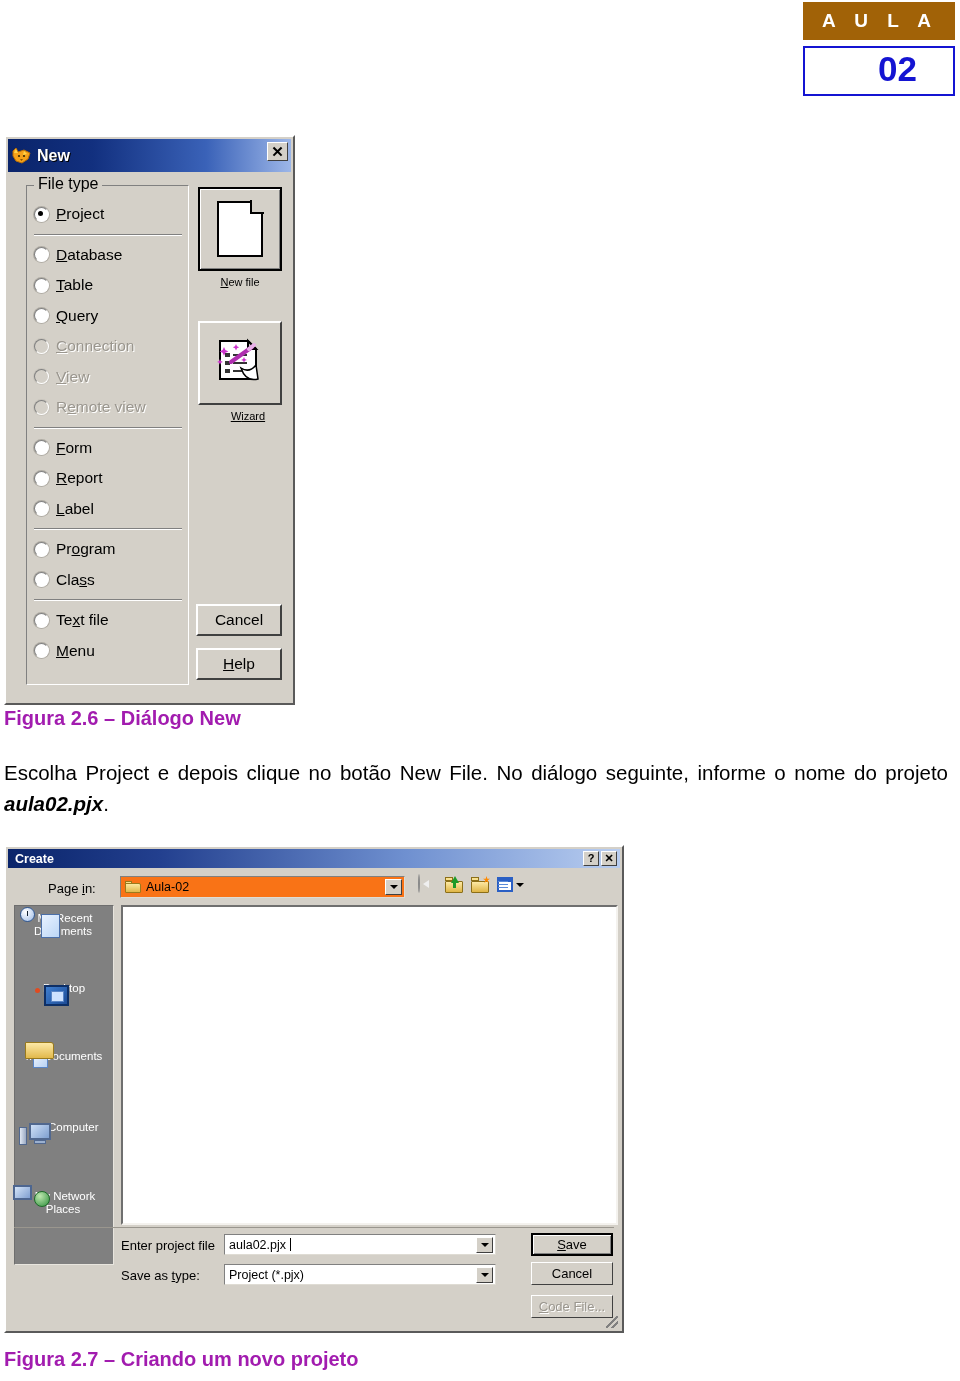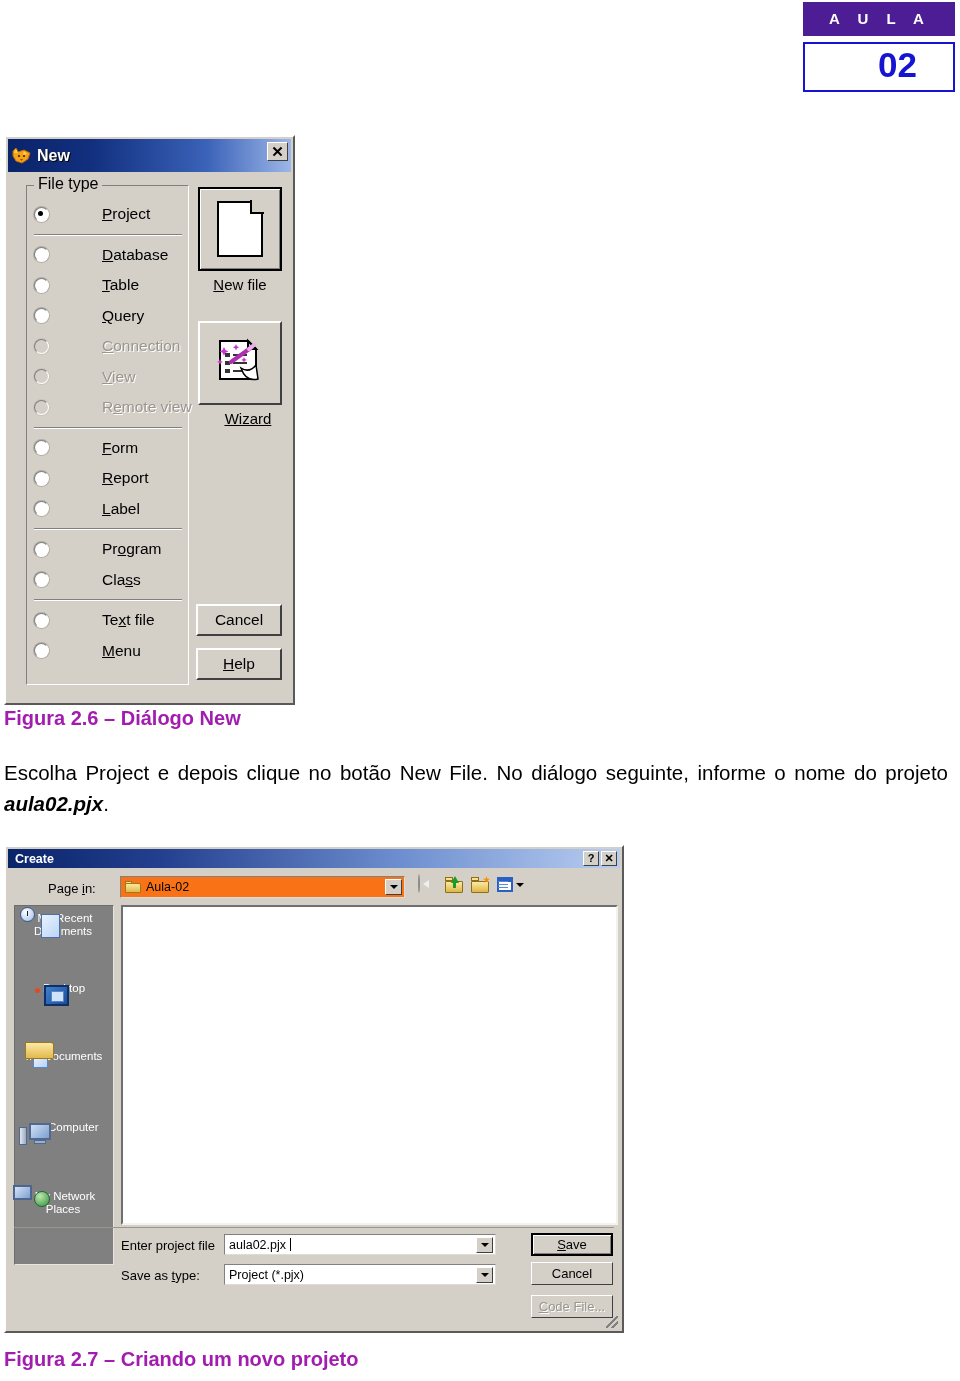--- a/index.html
+++ b/index.html
@@ -7,22 +7,22 @@
     width:960px; height:1381px;
     background:#ffffff;
     font-family:"Liberation Sans", sans-serif;
     position:relative;
     overflow:hidden;
   }
 
   
   #aula-badge { position:absolute; left:803px; top:2px; width:152px; }
   .aula-bar {
-    background:#4c1d95; color:#ffffff;
-    font-size:15px; font-weight:bold; letter-spacing:7px;
+    background:#a16207; color:#ffffff;
+    font-size:19px; font-weight:bold; letter-spacing:7px;
     text-align:center; padding:9px 0 10px 2px;
     line-height:1;
   }
   .aula-num-box {
     margin-top:6px; border:2px solid #1414d2; background:#ffffff;
     text-align:center; padding:3px 0 6px 0;
   }
   .aula-num { color:#1414d2; font-size:35px; font-weight:bold; line-height:1.05;margin-left:37px; }
 
   
@@ -56,21 +56,21 @@
   #filetype-group {
     position:absolute; left:20px; top:48px; width:163px; height:500px;
     border:1px solid #808080; border-bottom-color:#ffffff; border-right-color:#ffffff;
     box-sizing:border-box;
   }
   #filetype-legend {
     position:absolute; left:28px; top:38px; background:#d4d0c8;
     padding:0 4px; font-size:16px; color:#000;
   }
   .radio-list { position:absolute; left:28px; top:62px; width:150px; }
-  .radio-row { display:flex; align-items:center; height:30.5px;gap:46px; }
+  .radio-row { display:flex; align-items:center; height:30.5px; }
   .radio-mark {
     width:13px; height:13px; border-radius:50%;
     background:#ffffff;
     border-top:1px solid #808080; border-left:1px solid #808080;
     border-right:1px solid #ffffff; border-bottom:1px solid #ffffff;
     box-shadow:0 0 0 1px #b0aca4;
     position:relative; flex:0 0 auto;
   }
   .radio-row.checked .radio-mark::after {
     content:""; position:absolute; left:3px; top:3px;
@@ -95,21 +95,21 @@
     border:2px solid #000;
     box-shadow: inset 1px 1px 0 #ffffff, inset -1px -1px 0 #808080;
   }
   #wizard-button {
     left:192px; top:184px; width:84px; height:84px;
     border-top:2px solid #ffffff; border-left:2px solid #ffffff;
     border-right:2px solid #404040; border-bottom:2px solid #404040;
   }
   .icon-caption {
     position:absolute; width:84px; text-align:center;
-    font-size:15px; color:#000;
+    font-size:11px; color:#000;
   }
   #newfile-caption { left:192px; top:139px; }
   #wizard-caption  { left:200px; top:273px;text-decoration:underline; }
 
   .text-button {
     position:absolute; left:190px; width:86px; height:32px;
     background:#d4d0c8;
     border-top:2px solid #ffffff; border-left:2px solid #ffffff;
     border-right:2px solid #404040; border-bottom:2px solid #404040;
     font-size:15.5px; color:#000; box-sizing:border-box;

